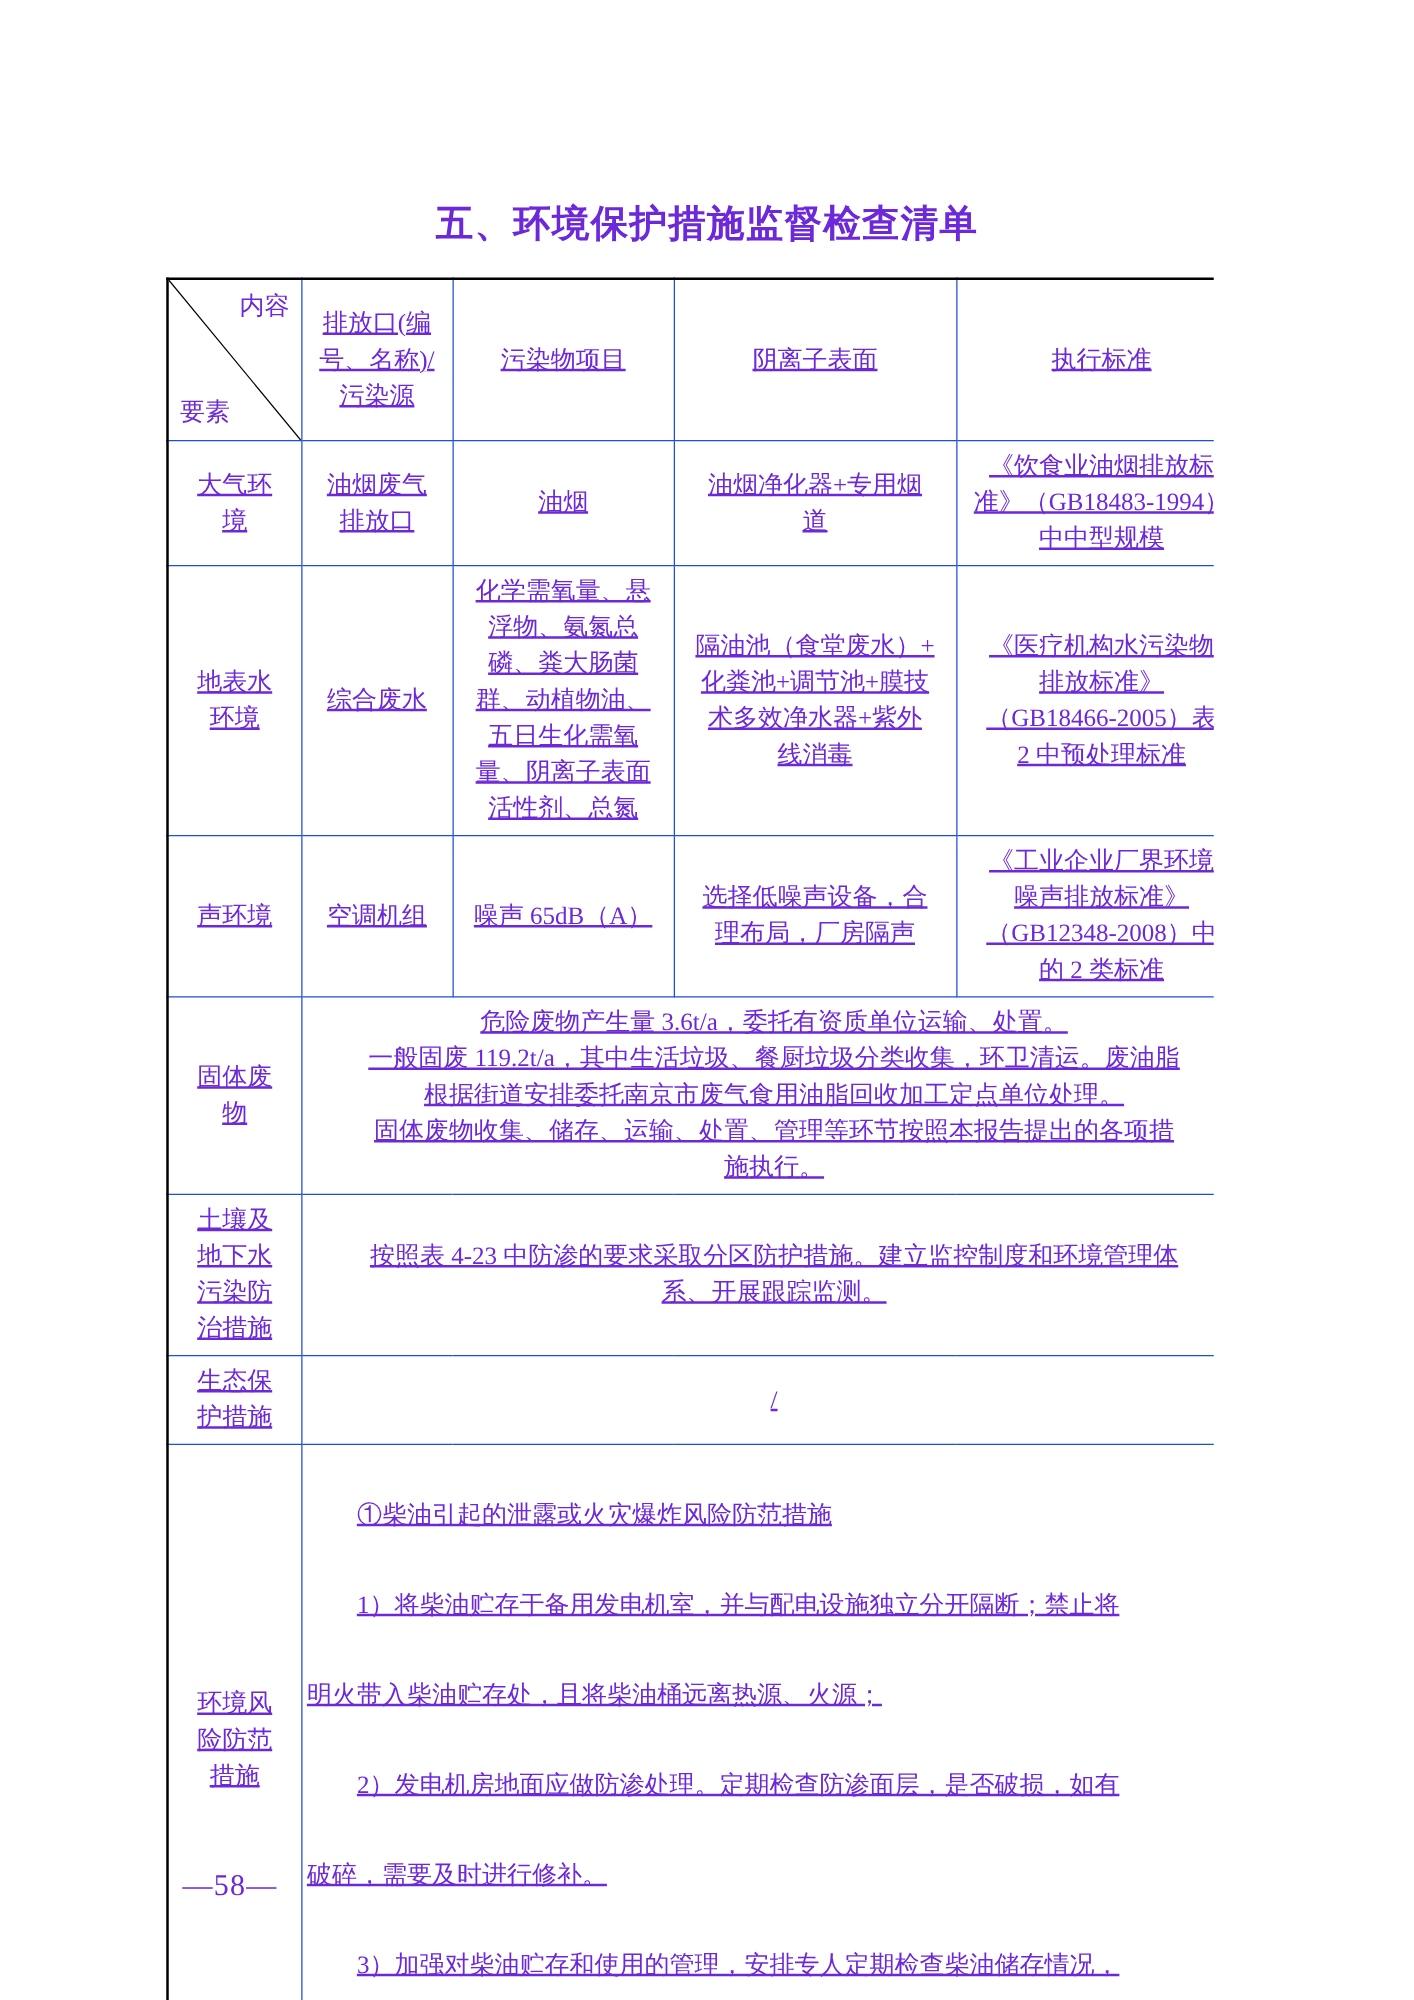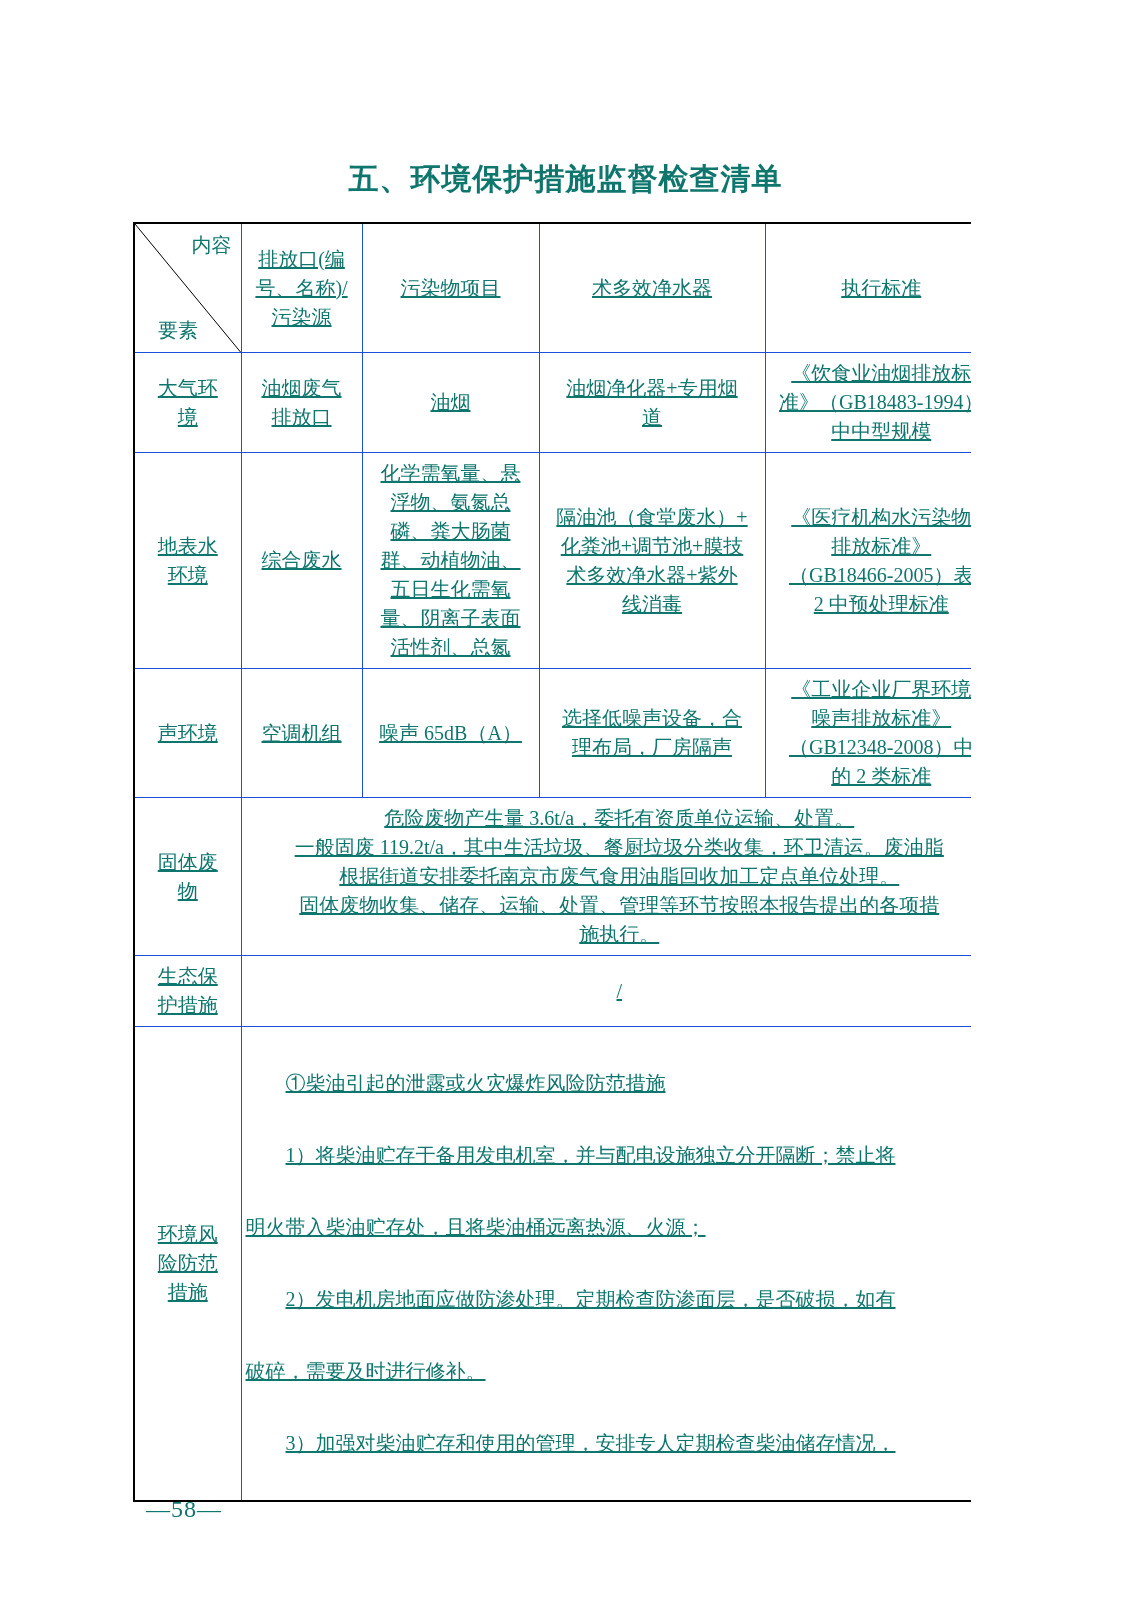--- a/index.html
+++ b/index.html
@@ -1,21 +1,21 @@
 <!DOCTYPE html>
 <html><head>
 <meta charset="utf-8">
 <style>
   html,body { margin:0; padding:0; background:#ffffff; }
   .page {
     position:relative;
     width:971px; height:1600px;
     background:#ffffff;
     font-family:"Liberation Serif","DejaVu Serif",serif;
-    color:#0f766e;
+    color:#6d28d9;
     overflow:hidden;
   }
   .doc-title {
     position:absolute;
     top:159px; left:0; width:1131px;
     text-align:center;
     font-family:"Liberation Sans","DejaVu Sans",sans-serif;
     font-weight:bold;
     font-size:30px;
     letter-spacing:1px;
@@ -40,21 +40,21 @@
     text-decoration:underline;
   }
   .cell-left { text-align:left; padding:2px 9px;margin-top:40px; }
   .soil-cell { line-height:32px; }
   .eco-cell  { text-align:left; padding-left:10px; }
 
   
   .corner-cell { position:relative; padding:0; }
   .corner-cell svg { position:absolute; left:0; top:0; width:100%; height:100%; display:block; }
   .corner-top    { position:absolute; top:7px;   right:9px;  line-height:29px; }
-  .corner-bottom { position:absolute; bottom:7px; left:23px;  line-height:29px; }
+  .corner-bottom { position:absolute; bottom:7px; left:9px;  line-height:29px; }
 
   
   .risk-cell { vertical-align:top; padding:5px 10px 0 9px; }
   .risk-line { line-height:43px; text-align:left; white-space:normal; }
   .indent    { text-indent:2em; }
 
   .page-number {
     position:absolute;
     left:146px; top:1496px;
     font-size:24px;
@@ -83,21 +83,21 @@
           <svg viewBox="0 0 100 100" preserveAspectRatio="none">
             <line x1="0" y1="0" x2="100" y2="100" stroke="#000" stroke-width="1" vector-effect="non-scaling-stroke"></line>
           </svg>
           <span class="corner-top">内容</span>
           <span class="corner-bottom">要素</span>
         </td>
         <td>排放口(编
 号、名称)/
 污染源</td>
         <td>污染物项目</td>
-        <td>术多效净水器</td>
+        <td>阴离子表面</td>
         <td>执行标准</td>
       </tr>
 
       <tr style="height:94px">
         <td>大气环
 境</td>
         <td>油烟废气
 排放口</td>
         <td>油烟</td>
         <td>油烟净化器+专用烟
@@ -144,20 +144,28 @@
       <tr style="height:151px">
         <td>固体废
 物</td>
         <td colspan="4" class="cell-left">危险废物产生量 3.6t/a，委托有资质单位运输、处置。
 一般固废 119.2t/a，其中生活垃圾、餐厨垃圾分类收集，环卫清运。废油脂
 根据街道安排委托南京市废气食用油脂回收加工定点单位处理。
 固体废物收集、储存、运输、处置、管理等环节按照本报告提出的各项措
 施执行。</td>
       </tr>
 
+      <tr style="height:121px">
+        <td>土壤及
+地下水
+污染防
+治措施</td>
+        <td colspan="4" class="cell-left soil-cell">按照表 4-23 中防渗的要求采取分区防护措施。建立监控制度和环境管理体
+系、开展跟踪监测。</td>
+      </tr>
 
       <tr style="height:70px">
         <td>生态保
 护措施</td>
         <td colspan="4" class="eco-cell">/</td>
       </tr>
 
       <tr style="height:273px">
         <td>环境风
 险防范

